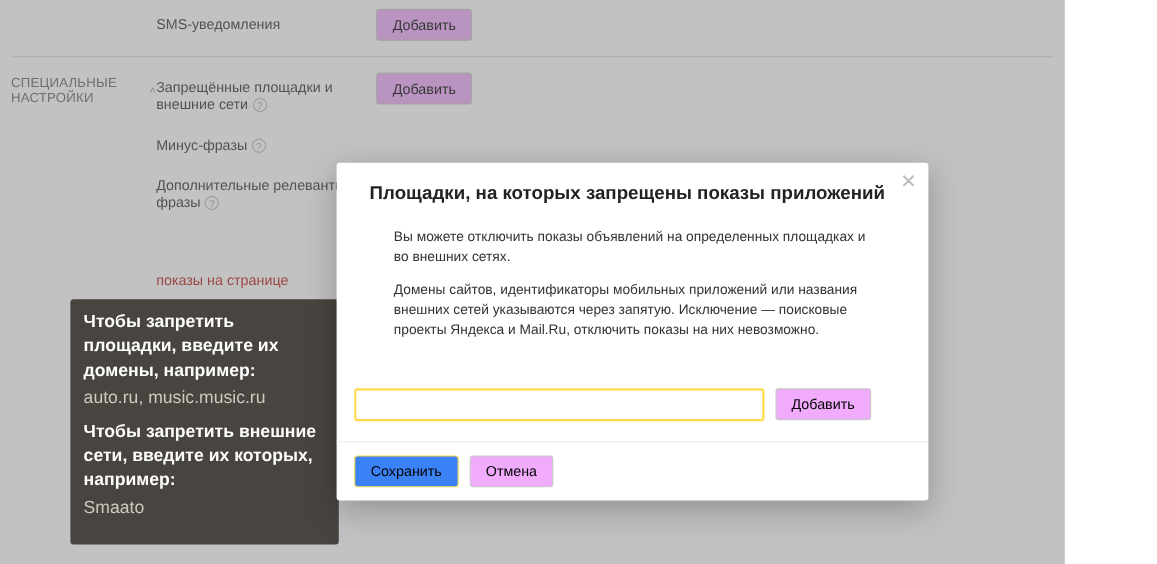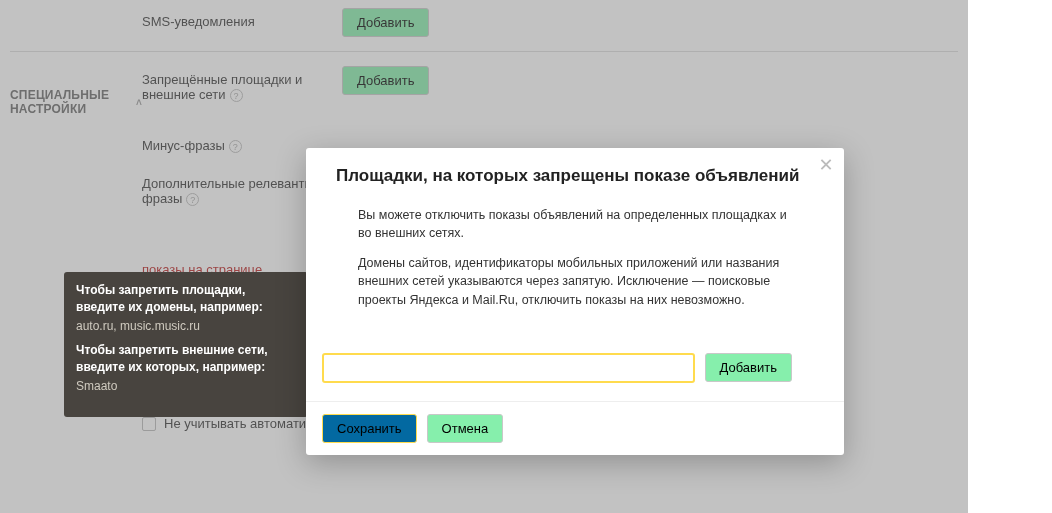--- a/index.html
+++ b/index.html
@@ -22,26 +22,25 @@
   .row {
     display: flex;
     align-items: flex-start;
     padding: 8px 0 8px 10px;
   }
   .sidelabel {
     width: 132px;
     padding-top: 2px;
     font-size: 12px;
     color: #666;
-    font-weight: bold;
+    font-weight: normal;
     letter-spacing: .2px;
     display: flex;
     align-items: center;
     gap: 6px;
-    margin-top: 20px;
   }
   .sidelabel .chev {
     color: #999;
     font-size: 10px;
   }
   .fieldlabel {
     width: 200px;
     font-size: 13px;
     color: #333;
     padding-top: 6px;
@@ -54,28 +53,28 @@
     color: #aaa;
     font-size: 9px;
     line-height: 12px;
     text-align: center;
     margin-left: 4px;
     vertical-align: middle;
   }
   .btn {
     display: inline-block;
     border: 1px solid #c8c8c8;
-    background: #86efac;
+    background: #f0abfc;
     padding: 6px 14px;
     font-size: 13px;
     border-radius: 3px;
     cursor: pointer;
   }
   .btn-yellow {
-    background: #0369a1;
+    background: #3b82f6;
     border-color: #ffdb4d;
   }
   .hr {
     border: none;
     border-top: 1px solid #ddd;
     margin: 6px 10px;
   }
   .checkline {
     display: flex;
     align-items: center;
@@ -159,21 +158,21 @@
     padding: 12px 16px;
     display: flex;
     gap: 10px;
   }
   .tooltip {
     position: absolute;
     left: 64px; top: 272px;
     width: 244px;
     background: #48443f;
     color: #eee;
-    font-size: 12px;
+    font-size: 16px;
     line-height: 1.4;
     padding: 10px 12px;
     border-radius: 3px;
   }
   .tooltip .b { font-weight: bold; color: #fff; }
   .tooltip .ex { color: #cfcabf; margin: 2px 0 8px 0; }
   .tooltip::after {
     content: "";
     position: absolute;
     right: -9px; top: 58px;
@@ -257,21 +256,21 @@
   <div class="tooltip">
     <div class="b">Чтобы запретить площадки, введите их домены, например:</div>
     <div class="ex">auto.ru, music.music.ru</div>
     <div class="b">Чтобы запретить внешние сети, введите их которых, например:</div>
     <div class="ex" style="margin-bottom:12px">Smaato</div>
   </div>
 
   <div class="modal">
     <div class="modal-close">✕</div>
     <div class="modal-header">
-      <div class="modal-title">Площадки, на которых запрещены показе объявлений</div>
+      <div class="modal-title">Площадки, на которых запрещены показы приложений</div>
     </div>
     <div class="modal-body">
       <p>Вы можете отключить показы объявлений на определенных площадках и во внешних сетях.</p>
       <p>Домены сайтов, идентификаторы мобильных приложений или названия внешних сетей указываются через запятую. Исключение — поисковые проекты Яндекса и Mail.Ru, отключить показы на них невозможно.</p>
     </div>
     <div class="modal-input-row">
       <input class="modal-input" type="text" value="" style="">
       <button class="btn">Добавить</button>
     </div>
     <div class="modal-footer">

